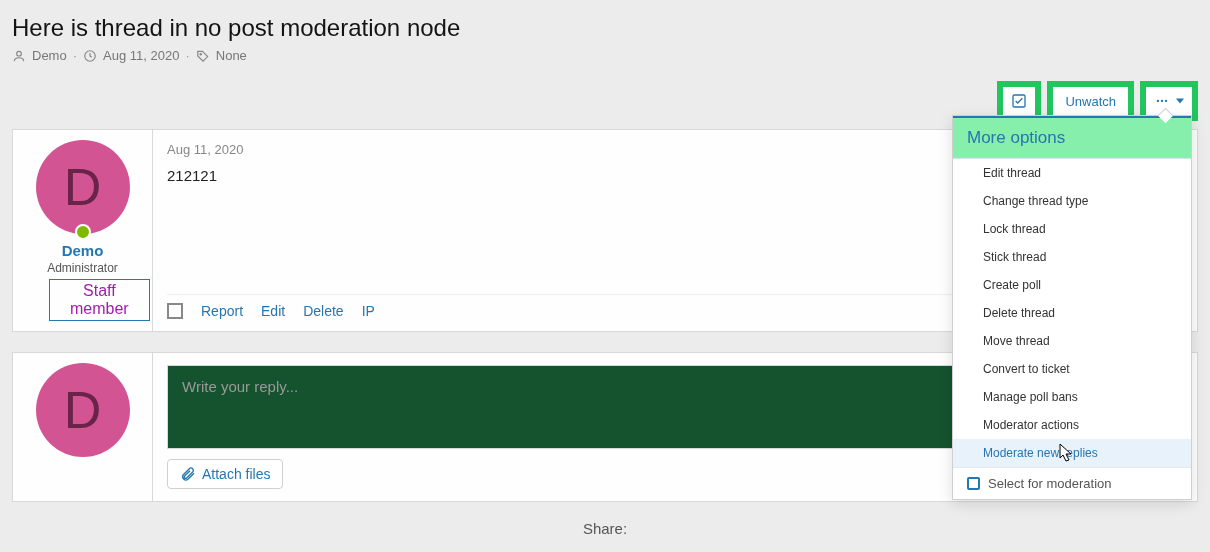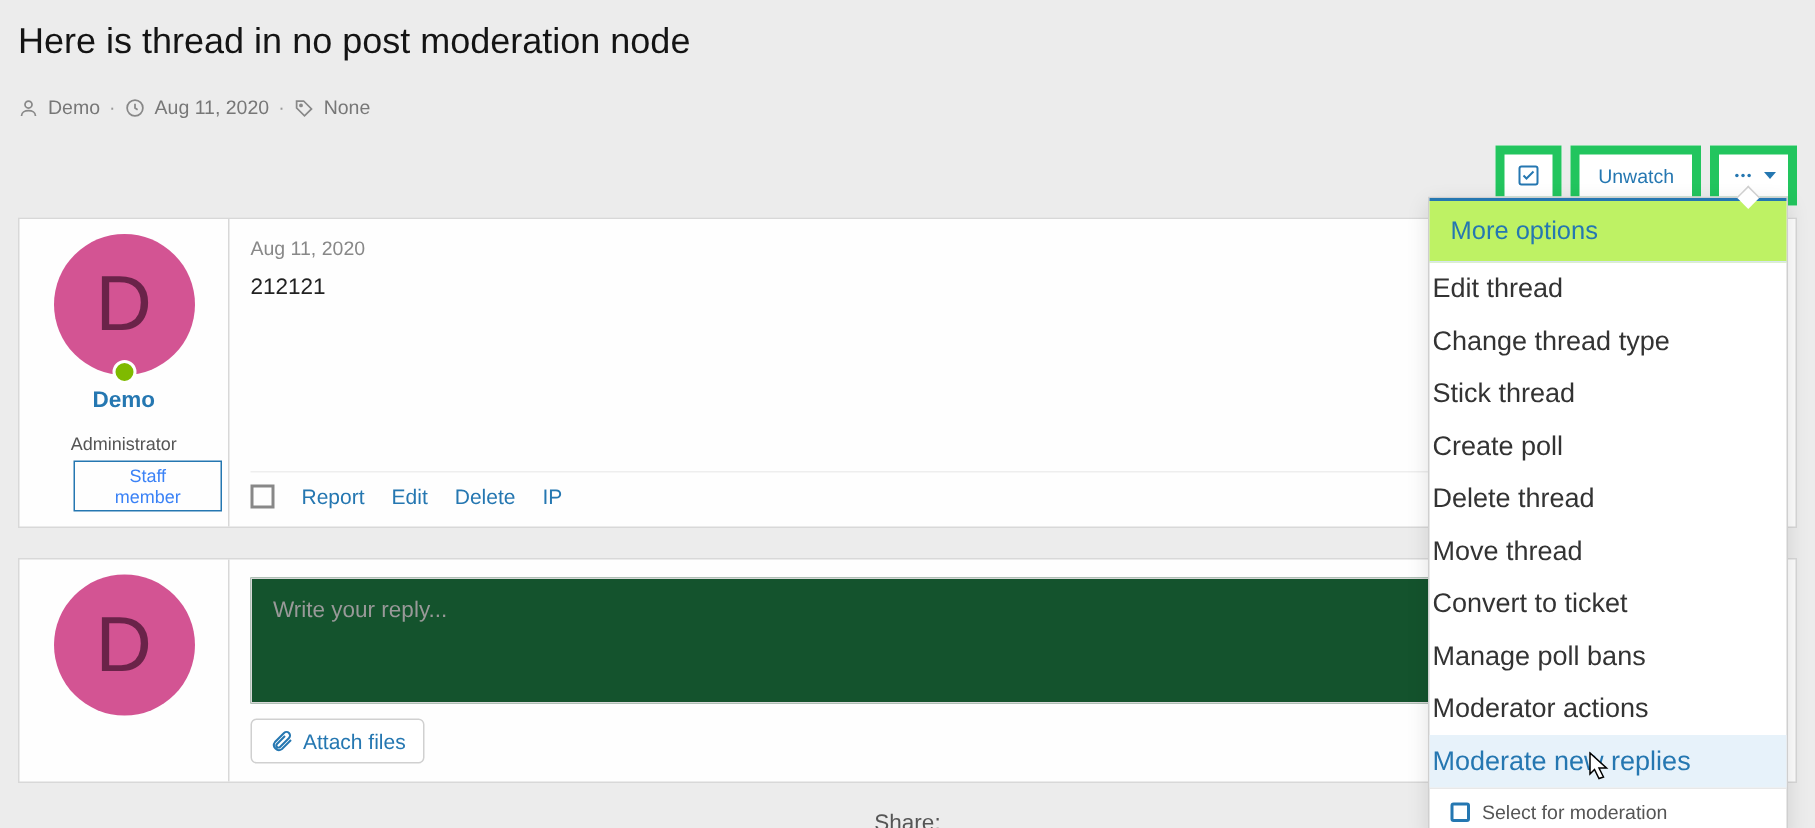--- a/index.html
+++ b/index.html
@@ -1,49 +1,49 @@
 <!DOCTYPE html>
 <html><head>
 <meta charset="utf-8">
 <style>
   * { box-sizing: border-box; margin: 0; padding: 0; }
   body { font-family: "Segoe UI", Arial, sans-serif; background: #ececec; color: #222; width: 1210px; font-size: 14px; }
   .page { padding: 10px 12px; }
-  .thread-title { font-size: 24px; font-weight: 400; color: #141414; margin: 4px 0 22px 0; }
+  .thread-title { font-size: 24px; font-weight: 400; color: #141414; margin: 4px 0 6px 0; }
   .meta-row { display: flex; align-items: center; gap: 6px; color: #777; font-size: 13px; margin-bottom: 18px; }
   .meta-row .sep { color: #999; }
   .meta-icon { display: inline-flex; }
   .top-actions { display: flex; justify-content: flex-end; gap: 6px; margin-bottom: 8px; position: relative; }
   .btn { background: #fff; border: 6px solid #22c55e; color: #2577b1; padding: 6px 12px; font-size: 13px; display: inline-flex; align-items: center; gap: 6px; cursor: pointer; }
   .btn.iconbtn { padding: 6px 8px; }
   .post, .reply-box { display: flex; background: #fefefe; border: 1px solid #d8d8d8; }
   .user-col { width: 140px; min-width: 140px; text-align: center; padding: 10px 4px; border-right: 1px solid #d8d8d8; }
   .avatar { width: 94px; height: 94px; border-radius: 50%; background: #d35493; color: #6a2349; font-size: 52px; display: flex; align-items: center; justify-content: center; margin: 0 auto 4px; position: relative; }
   .avatar-small { width: 94px; height: 94px; }
   .presence { position: absolute; bottom: -6px; left: 50%; transform: translateX(-50%); width: 16px; height: 16px; border-radius: 50%; background: #7fba00; border: 2px solid #fff; }
   .user-name { color: #2577b1; font-weight: 600; font-size: 15px; margin-top: 8px; }
-  .user-role { color: #555; font-size: 12px; margin-top: 14px; }
-  .staff-badge { display: inline-block; border: 1px solid #2577b1; color: #3b82f6; font-size: 12px; padding: 2px 20px; margin-top: 4px; margin-left: 32px; }
+  .user-role { color: #555; font-size: 12px; margin-top: 2px; }
+  .staff-badge { display: inline-block; border: 1px solid #2577b1; color: #a21caf; font-size: 16px; padding: 2px 20px; margin-top: 4px; margin-left: 32px; }
   .post-body { flex: 1; padding: 12px 14px; display: flex; flex-direction: column; }
   .post-date { color: #888; font-size: 13px; margin-bottom: 10px; }
   .post-content { color: #222; font-size: 15px; flex: 1; }
   .post-footer { margin-top: 60px; border-top: 1px solid #eee; padding-top: 8px; display: flex; gap: 18px; }
   .post-footer .chk { width: 16px; height: 16px; border: 2px solid #888; }
   .post-footer a { color: #2577b1; font-size: 14px; text-decoration: none; cursor: pointer; }
   .reply-box { margin-top: 20px; }
   .reply-textarea { width: 100%; min-height: 84px; border: 1px solid #d8d8d8; padding: 12px 14px; font-size: 15px; color: #999; background: #14532d; }
   .attach-btn { margin-top: 10px; display: inline-flex; align-items: flex-end; gap: 6px; border: 1px solid #d0d0d0; border-radius: 4px; padding: 6px 12px; color: #2577b1; font-size: 14px; cursor: pointer; background: #fff; }
   .share-row { margin-top: 18px; display: flex; align-items: center; gap: 14px; color: #555; font-size: 15px; flex-direction: column; }
   .share-row .share-icon { color: #8c8c8c; cursor: pointer; }
   
   .dropdown { position: absolute; right: 6px; top: 34px; width: 240px; background: #fff; border: 1px solid #cfcfcf; box-shadow: 0 4px 14px rgba(0,0,0,.12); z-index: 50; }
   .dropdown::before { content: ""; position: absolute; top: -6px; right: 20px; width: 10px; height: 10px; background: #fff; border-left: 1px solid #cfcfcf; border-top: 1px solid #cfcfcf; transform: rotate(45deg); }
-  .dd-header { padding: 10px 14px; font-size: 17px; color: #2577b1; border-bottom: 1px solid #d8e6ef; background: #bef264; }
+  .dd-header { padding: 10px 14px; font-size: 17px; color: #2577b1; border-bottom: 1px solid #d8e6ef; background: #86efac; }
   .dropdown-topborder { height: 2px; background: #2577b1; }
-  .dd-item { padding: 7px 2px; font-size: 18px; color: #333; cursor: pointer; }
+  .dd-item { padding: 7px 30px; font-size: 12px; color: #333; cursor: pointer; }
   .dd-item.hover { background: #e7f2fa; color: #2577b1; }
   .dd-sep { border-top: 1px solid #e8e8e8; }
   .dd-select { padding: 8px 14px; display: flex; align-items: center; gap: 8px; color: #555; font-size: 13px; cursor: pointer; }
   .dd-select .sqchk { width: 13px; height: 13px; border: 2px solid #2577b1; border-radius: 2px; }
   .cursor { position: absolute; pointer-events: none; }
   svg { display: block; }
 </style>
 </head>
 <body>
 
@@ -96,20 +96,21 @@
           <path d="M0 2h10L5 8z"></path>
         </svg>
     </button>
 
     <div class="dropdown">
       <div class="dropdown-topborder"></div>
       <div class="dd-header">More options</div>
       <div id="dd-items">
           <div class="dd-item">Edit thread</div>
           <div class="dd-item">Change thread type</div>
+          <div class="dd-item">Lock thread</div>
           <div class="dd-item">Stick thread</div>
           <div class="dd-item">Create poll</div>
           <div class="dd-item">Delete thread</div>
           <div class="dd-item">Move thread</div>
           <div class="dd-item">Convert to ticket</div>
           <div class="dd-item">Manage poll bans</div>
           <div class="dd-item">Moderator actions</div>
           <div class="dd-item hover">Moderate new replies</div>
         </div>
       <div class="dd-sep"></div>

